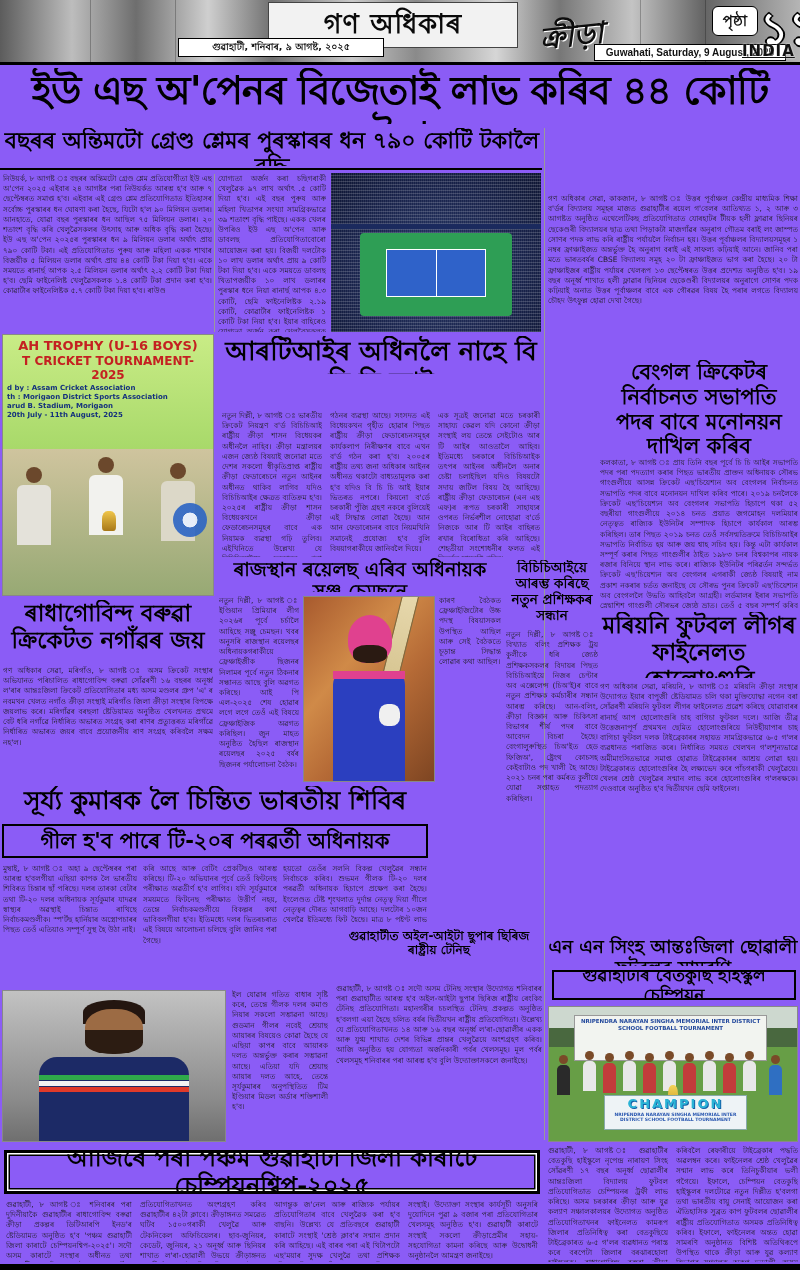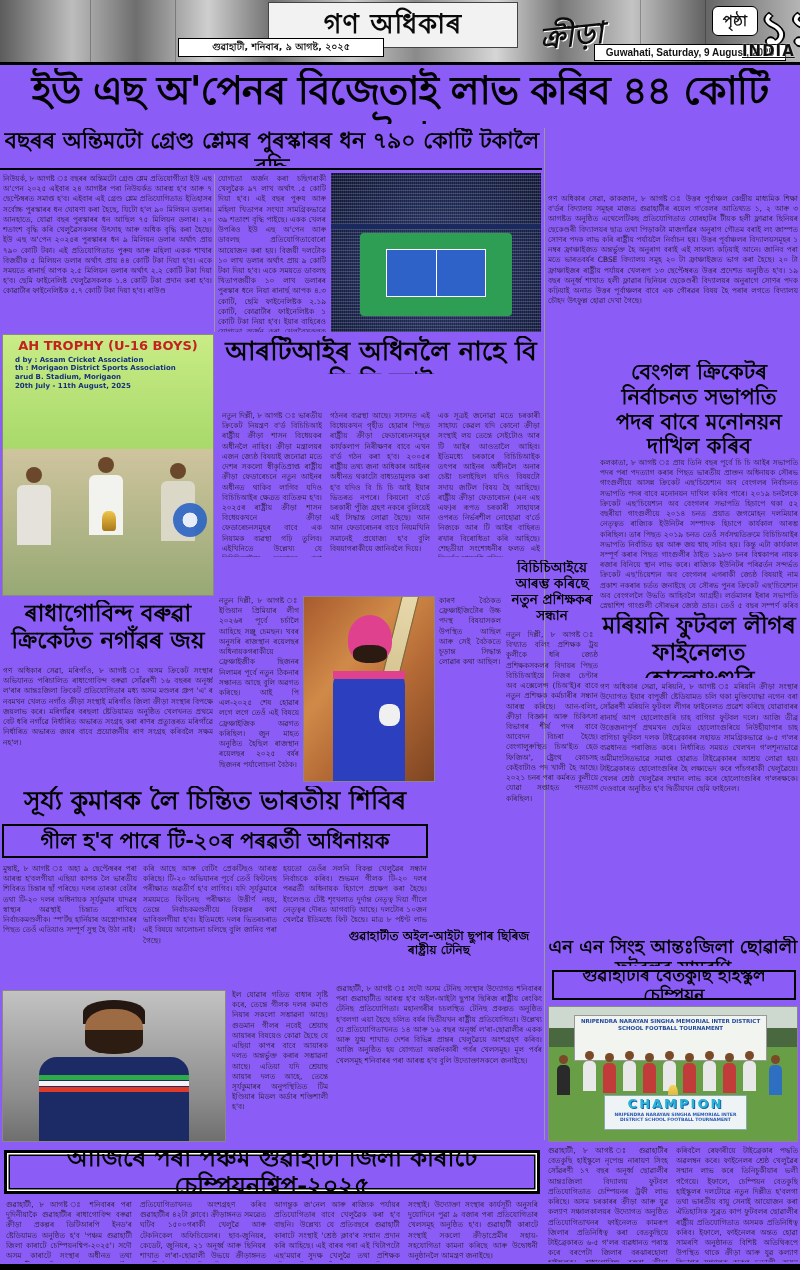--- a/index.html
+++ b/index.html
@@ -39,21 +39,21 @@
   .tennis-crowd { position:absolute; inset:0;
     background:
       repeating-linear-gradient(0deg, rgba(255,255,255,.16) 0 1px, transparent 1px 3px),
       repeating-linear-gradient(90deg, rgba(255,255,255,.08) 0 1px, transparent 1px 2px),
       radial-gradient(ellipse at 50% 60%, #2a3a6a 0%, #18224a 60%, #0d1430 100%); }
   .tennis-apron { position:absolute; left:14%; right:14%; top:38%; bottom:10%; background:#2e9e55; border-radius:4px; }
   .tennis-court { position:absolute; left:26%; right:26%; top:48%; bottom:22%; background:#2f62c9; border:1.5px solid #fff; }
   .tennis-mid { position:absolute; left:50%; top:0; bottom:0; width:1px; background:#fff; }
   .tennis-band { position:absolute; left:0; right:0; top:32%; height:5px; background:#1b2a5e; }
   
-  .trophy-banner { position:absolute; left:0; right:0; top:0; height:44%; background:linear-gradient(#c9ec86,#a8d96a); padding:3px 12px; }
+  .trophy-banner { position:absolute; left:0; right:0; top:0; height:44%; background:linear-gradient(#c9ec86,#a8d96a); padding:3px 4px; }
   .trophy-red { color:#c42121; font-weight:bold; text-align:center; line-height:1.2; }
   .trophy-small { color:#14317d; font-weight:bold; text-align:left; line-height:1.25; }
   .trophy-lower { position:absolute; left:0; right:0; top:44%; bottom:0; background:linear-gradient(#cfc49e,#97a974); }
   .person { position:absolute; }
   .person .head { width:16px; height:16px; border-radius:50%; background:#6b482c; margin:0 auto; }
   .person .torso { width:34px; height:60px; border-radius:6px 6px 0 0; margin:2px auto 0; }
   .emblem { position:absolute; border-radius:50%; background:radial-gradient(#e8f0ff 30%,#2b64c4 32% 100%); opacity:.9; }
   
   .samson-bg { background:linear-gradient(130deg,#a85a2e 0%,#d08a48 35%,#b56a36 60%,#7e4522 100%); }
   .samson-helmet { position:absolute; left:34%; top:10%; width:34%; height:26%; background:#e0418f; border-radius:50% 50% 42% 42%; }
@@ -130,20 +130,21 @@
   <div class="abs vrule" style="left:544px;top:128px;height:1012px;"></div>
 
   <div class="abs hl h-rti" style="left:220px;top:336px;width:322px;height:38px;">আৰটিআইৰ অধিনলৈ নাহে বি চি চি আই</div>
   <div class="abs b" style="left:222px;top:411px;width:100px;height:146px;">নতুন দিল্লী, ৮ আগষ্ট ঃ ভাৰতীয় ক্ৰিকেট নিয়ন্ত্ৰণ ব'ৰ্ড বিচিচিআই ৰাষ্ট্ৰীয় ক্ৰীড়া শাসন বিধেয়কৰ অধীনলৈ নাহিব। ক্ৰীড়া মন্ত্ৰালয়ৰ এজন জ্যেষ্ঠ বিষয়াই জনোৱা মতে দেশৰ সকলো স্বীকৃতিপ্ৰাপ্ত ৰাষ্ট্ৰীয় ক্ৰীড়া ফেডাৰেচনে নতুন আইনৰ অধীনত থাকিব লাগিব যদিও বিচিচিআইৰ ক্ষেত্ৰত ব্যতিক্ৰম হ'ব। ২০২৫ৰ ৰাষ্ট্ৰীয় ক্ৰীড়া শাসন বিধেয়কখনে ক্ৰীড়া ফেডাৰেচনসমূহৰ বাবে এক নিয়ামক ব্যৱস্থা গঢ়ি তুলিব। এইখিনিতে উল্লেখ্য যে বিচিচিআইয়ে চৰকাৰৰ পৰা কোনো সাহায্য গ্ৰহণ নকৰে।</div>
   <div class="abs b" style="left:330px;top:411px;width:100px;height:146px;">গঠনৰ ব্যৱস্থা আছে। সংসদত এই বিধেয়কখন গৃহীত হোৱাৰ পিছত ৰাষ্ট্ৰীয় ক্ৰীড়া ফেডাৰেচনসমূহৰ কাৰ্যকলাপ নিৰীক্ষণৰ বাবে এখন ব'ৰ্ড গঠন কৰা হ'ব। ২০০৫ৰ ৰাষ্ট্ৰীয় তথ্য জনা অধিকাৰ আইনৰ অধীনত থকাটো বাধ্যতামূলক কৰা হ'ব যদিও বি চি চি আই ইয়াৰ ভিতৰত নপৰে। কিয়নো ব'ৰ্ডে চৰকাৰী পুঁজি গ্ৰহণ নকৰে বুলিয়েই এই সিদ্ধান্ত লোৱা হৈছে। আন আন ফেডাৰেচনৰ বাবে নিয়মখিনি সমানেই প্ৰযোজ্য হ'ব বুলি বিষয়াগৰাকীয়ে জানিবলৈ দিয়ে।</div>
   <div class="abs b" style="left:438px;top:411px;width:102px;height:146px;">এক সূত্ৰই জনোৱা মতে চৰকাৰী সাহায্য কেৱল যদি কোনো ক্ৰীড়া সংস্থাই লয় তেন্তে সেইটোও আৰ টি আইৰ আওতালৈ আহিব। ইতিমধ্যে চৰকাৰে বিচিচিআইক তৎপৰ আইনৰ অধীনলৈ অনাৰ চেষ্টা চলাইছিল যদিও বিষয়টো সদায় জটিল বিষয় হৈ আহিছে। ৰাষ্ট্ৰীয় ক্ৰীড়া ফেডাৰেচন (এন এছ এফ)ৰ ৰূপত চৰকাৰী সাহায্যৰ ওপৰত নিৰ্ভৰশীল নোহোৱা ব'ৰ্ডে নিজকে আৰ টি আইৰ বাহিৰত ৰখাৰ বিৰোধিতা কৰি আহিছে। শেহতীয়া সংশোধনীৰ ফলত এই বিতৰ্কৰ সামৰণি পৰিব।</div>
 
   <div class="abs photo" style="left:2px;top:334px;width:212px;height:262px;border:1px solid #888;">
     <div class="trophy-banner">
       <div class="trophy-red" style="font-size:13px;">AH TROPHY (U-16 BOYS)</div>
+      <div class="trophy-red" style="font-size:12px;">T CRICKET TOURNAMENT-2025</div>
       <div class="trophy-small" style="font-size:7px;margin-top:2px;">d by : Assam Cricket Association</div>
       <div class="trophy-small" style="font-size:7px;">th : Morigaon District Sports Association</div>
       <div class="trophy-small" style="font-size:7px;">arud B. Stadium, Morigaon</div>
       <div class="trophy-small" style="font-size:7px;">20th July - 11th August, 2025</div>
     </div>
     <div class="trophy-lower">
       <div class="person" style="left:14px;top:18px;">
         <div class="head"></div>
           <div class="torso" style="background:#e4e2da;"></div>
       </div>
@@ -159,20 +160,21 @@
       <div class="emblem" style="right:6px;top:54px;width:34px;height:34px;"></div>
     </div>
   </div>
 
   <div class="abs hl" style="left:2px;top:600px;width:212px;height:62px;font-size:23px;">ৰাধাগোবিন্দ বৰুৱা ক্ৰিকেটত নগাঁৱৰ জয়</div>
   <div class="abs b" style="left:3px;top:666px;width:210px;height:118px;">গণ অধিকাৰ সেৱা, মৰিগাঁও, ৮ আগষ্ট ঃ অসম ক্ৰিকেট সংস্থাৰ অভিযানত পৰিচালিত ৰাধাগোবিন্দ বৰুৱা সোঁৱৰণী ১৬ বছৰৰ অনূৰ্ধ্ব ল'ৰাৰ আন্তঃজিলা ক্ৰিকেট প্ৰতিযোগিতাৰ মধ্য অসম মণ্ডলৰ গ্ৰুপ 'এ' ৰ নবমখন খেলত নগাঁও ক্ৰীড়া সংস্থাই মৰিগাঁও জিলা ক্ৰীড়া সংস্থাৰ বিপক্ষে জয়লাভ কৰে। মৰিগাঁৱৰ বৰছলা ষ্টেডিয়ামত অনুষ্ঠিত খেলখনত প্ৰথমে বেট ধৰি নগাঁৱে নিৰ্ধাৰিত অভাৰত সংগ্ৰহ কৰা ৰাণৰ প্ৰত্যুত্তৰত মৰিগাঁৱে নিৰ্ধাৰিত অভাৰত জয়ৰ বাবে প্ৰয়োজনীয় ৰাণ সংগ্ৰহ কৰিবলৈ সক্ষম নহ'ল।</div>
 
   <div class="abs hl h-mid" style="left:600px;top:360px;width:198px;height:94px;">বেংগল ক্ৰিকেটৰ নিৰ্বাচনত সভাপতি পদৰ বাবে মনোনয়ন দাখিল কৰিব গাংগুলীয়ে</div>
   <div class="abs b" style="left:600px;top:458px;width:198px;height:150px;">কলকাতা, ৮ আগষ্ট ঃ প্ৰায় তিনি বছৰ পূৰ্বে চি চি আইৰ সভাপতি পদৰ পৰা পদত্যাগ কৰাৰ পিছত ভাৰতীয় প্ৰাক্তন অধিনায়ক সৌৰভ গাংগুলীয়ে আসন্ন ক্ৰিকেট এছ'চিয়েশ্যন অব বেংগলৰ নিৰ্বাচনত সভাপতি পদৰ বাবে মনোনয়ন দাখিল কৰিব পাৰে। ২০১৯ চনলৈকে ক্ৰিকেট এছ'চিয়েশ্যন অব বেংগলৰ সভাপতি হিচাপে থকা ৫২ বছৰীয়া গাংগুলীয়ে ২০১৪ চনত প্ৰয়াত জগমোহন দলমিয়াৰ নেতৃত্বত ৰাজ্যিক ইউনিটৰ সম্পাদক হিচাপে কাৰ্যকাল আৰম্ভ কৰিছিল। তাৰ পিছত ২০১৯ চনত তেওঁ সৰ্বসন্মতিক্ৰমে বিচিচিআইৰ সভাপতি নিৰ্বাচিত হয় আৰু জয় শ্বাহ সচিব হয়। কিন্তু এটা কাৰ্যকাল সম্পূৰ্ণ কৰাৰ পিছত গাংগুলীৰ ঠাইত ১৯৮৩ চনৰ বিশ্বকাপৰ নায়ক ৰজাৰ বিনিয়ে স্থান লাভ কৰে। ৰাজ্যিক ইউনিটৰ পৰিৱৰ্তন সন্দৰ্ভত ক্ৰিকেট এছ'চিয়েশ্যন অব বেংগলৰ এগৰাকী জ্যেষ্ঠ বিষয়াই নাম প্ৰকাশ নকৰাৰ চৰ্তত জনাইছে যে সৌৰভ পুনৰ ক্ৰিকেট এছ'চিয়েশ্যন অব বেংগললৈ উভতি আহিবলৈ আগ্ৰহী। লৰ্ডমালৰ ইৰাৰ সভাপতি স্নেহাশিশ গাংগুলী সৌৰভৰ জ্যেষ্ঠ ভ্ৰাতৃ। তেওঁ ৫ বছৰ সম্পূৰ্ণ কৰিব তাৰ পিছত লোধা কমিটীয়ে পৰামৰ্শ দিয়া সংবিধান অনুসৰি বাধ্যতামূলক ক্ষান্তি ল'ব লাগিব।</div>
 
+  <div class="abs hl" style="left:218px;top:558px;width:284px;height:34px;font-size:19px;">ৰাজস্থান ৰয়েলছ এৰিব অধিনায়ক সঞ্জু চেমছনে</div>
   <div class="abs b" style="left:219px;top:596px;width:80px;height:188px;">নতুন দিল্লী, ৮ আগষ্ট ঃ ইণ্ডিয়ান প্ৰিমিয়াৰ লীগ ২০২৬ৰ পূৰ্বে চৰ্চালৈ আহিছে সঞ্জু চেমছন। খবৰ অনুসৰি ৰাজস্থান ৰয়েলছৰ অধিনায়কগৰাকীয়ে ফ্ৰেঞ্চাইজীক ছিজনৰ নিলামৰ পূৰ্বে নতুন ঠিকনাৰ সন্ধানত আছে বুলি অৱগত কৰিছে। আই পি এল-২০২৫ শেষ হোৱাৰ লগে লগে তেওঁ এই বিষয়ে ফ্ৰেঞ্চাইজিক অৱগত কৰিছিল। জুন মাহত অনুষ্ঠিত হৈছিল ৰাজস্থান ৰয়েলছৰ ২০২৫ বৰ্ষৰ ছিজনৰ পৰ্যালোচনা বৈঠক।</div>
   <div class="abs photo samson-bg" style="left:303px;top:596px;width:132px;height:186px;border:1px solid #888;">
     <div class="samson-bat"></div>
     <div class="samson-helmet"></div>
     <div class="samson-visor"></div>
     <div class="samson-jersey"></div>
     <div class="samson-trim"></div>
     <div class="samson-glove"></div>
   </div>
   <div class="abs b" style="left:439px;top:596px;width:62px;height:186px;">কাৰণ বৈঠকত ফ্ৰেঞ্চাইজিটোৰ উচ্চ পদস্থ বিষয়াসকল উপস্থিত আছিল আৰু সেই বৈঠকতে চূড়ান্ত সিদ্ধান্ত লোৱাৰ কথা আছিল।</div>

